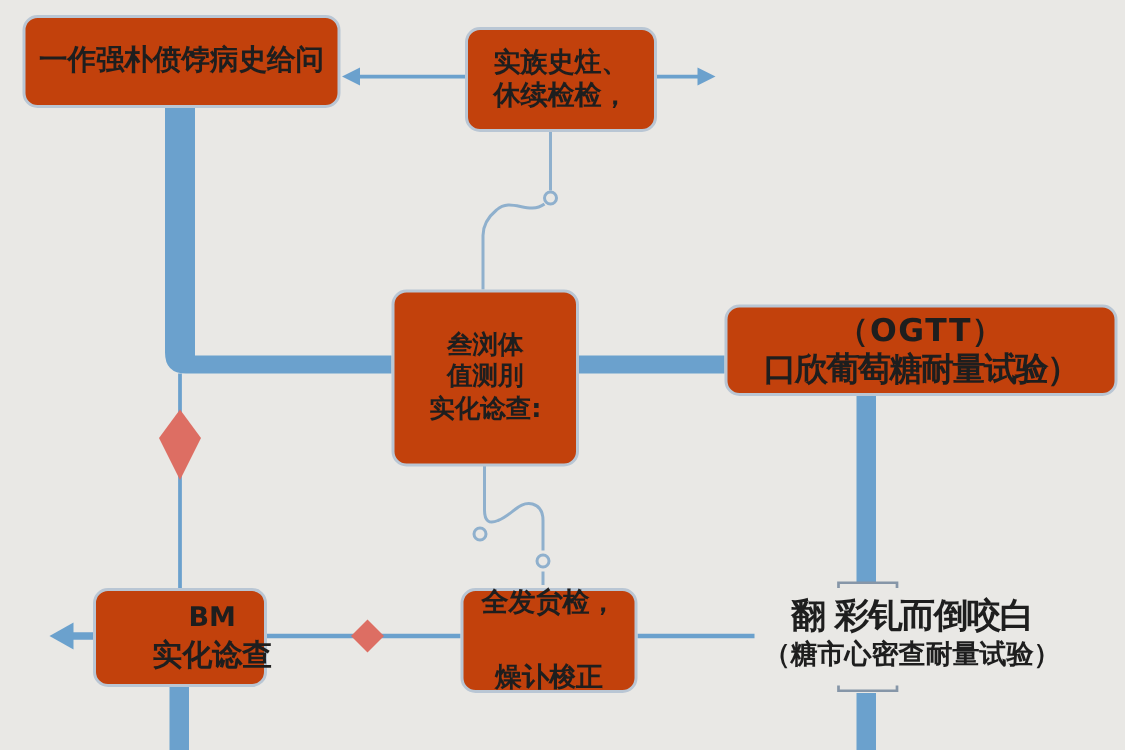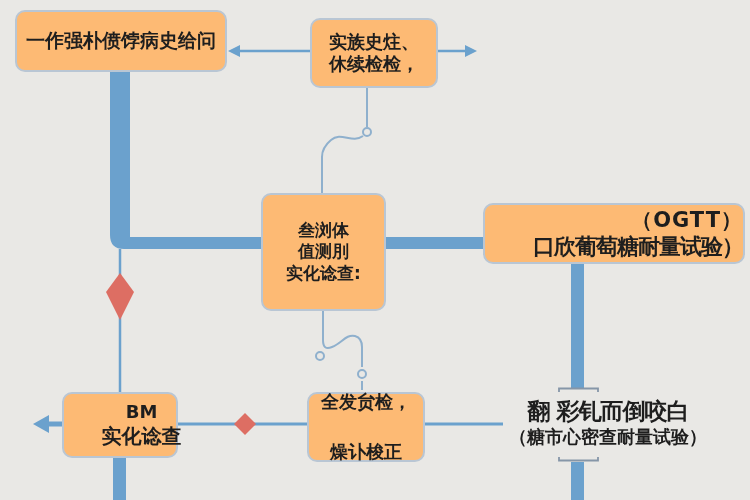--- a/index.html
+++ b/index.html
@@ -7,36 +7,36 @@
     position:relative;
     width:750px;height:500px;
     background:#e9e8e5;
     overflow:hidden;
     font-family:"DejaVu Sans", sans-serif;
     color:#1e1e1e;
   }
   #connectors{position:absolute;left:0;top:0;width:750px;height:500px;}
   .node{
     position:absolute;
-    background:#fdba74;
+    background:#c2410c;
     border:2px solid #b9c6d4;
     border-radius:10px;
     display:flex;
     flex-direction:column;
     align-items:center;
     justify-content:center;
     text-align:center;
     box-sizing:border-box;
     line-height:1.25;
   }
   .node .ln{white-space:nowrap;}
   #history-box{left:15px;top:10px;width:212px;height:62px;font-size:19px;font-weight:700;}
   #family-box{left:310px;top:18px;width:128px;height:70px;font-size:18px;font-weight:700;}
   #measure-box{left:261px;top:193px;width:125px;height:118px;font-size:17px;font-weight:700;}
-  #ogtt-box{left:483px;top:203px;width:262px;height:61px;font-weight:700;align-items:flex-end;}
+  #ogtt-box{left:483px;top:203px;width:262px;height:61px;font-weight:700;}
   #ogtt-box .ln1{font-size:21px;letter-spacing:1px;}
   #ogtt-box .ln2{font-size:22px;letter-spacing:-1px;}
   #bm-box{left:62px;top:392px;width:116px;height:66px;font-weight:700;padding-left:43px;}
   #bm-box .ln1{font-size:18px;}
   #bm-box .ln2{font-size:20px;}
   #recheck-box{left:307px;top:392px;width:118px;height:70px;font-size:18px;font-weight:700;gap:28px;}
   #sugar-label{
     position:absolute;left:488px;top:398px;width:240px;
     text-align:center;line-height:1.2;
   }

